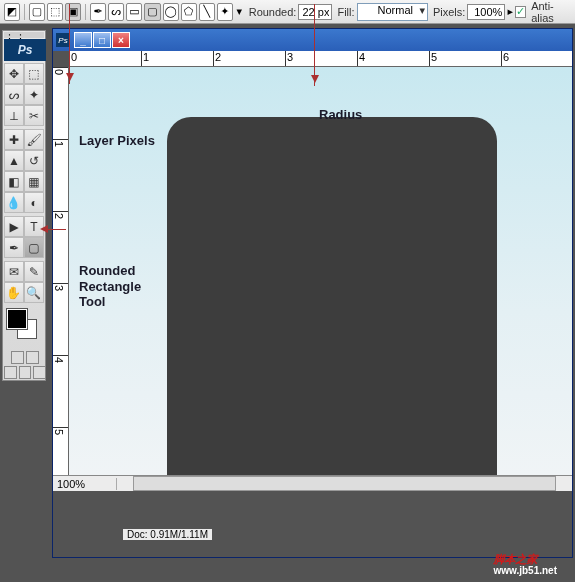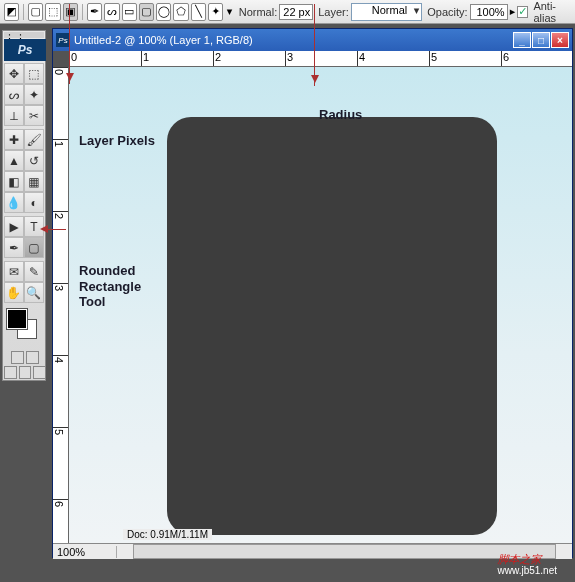--- a/index.html
+++ b/index.html
@@ -29,30 +29,30 @@
 .titlebar{height:22px;background:linear-gradient(#3b78ce,#2a5fb8);display:flex;align-items:center;padding:0 3px;color:#fff;font-size:11px}
 .tb-icon{width:14px;height:14px;background:#0a3a6b;margin-right:4px;display:flex;align-items:center;justify-content:center;font-size:8px;font-style:italic}
 .tb-title{flex:1}
 .win-btns{display:flex;gap:1px}
 .win-btn{width:18px;height:16px;border:1px solid #fff;display:flex;align-items:center;justify-content:center;font-size:10px;font-weight:bold}
 .win-min{background:linear-gradient(#a0c0f0,#3b78ce);color:#fff}
 .win-max{background:linear-gradient(#a0c0f0,#3b78ce);color:#fff}
 .win-close{background:linear-gradient(#f08080,#d03030);color:#fff}
 .ruler-h{height:16px;background:#fff;border-bottom:1px solid #666;margin-left:16px;position:relative;overflow:hidden;font-size:8px}
 .ruler-h span{position:absolute;top:0;border-left:1px solid #333;height:16px;padding-left:1px}
-.doc-body{display:flex;height:476px}
+.doc-body{display:flex;height:408px}
 .ruler-v{width:16px;background:#fff;border-right:1px solid #666;position:relative;overflow:hidden;font-size:8px}
 .ruler-v span{position:absolute;left:0;border-top:1px solid #333;width:16px;writing-mode:vertical-lr;padding-top:1px}
 .canvas-area{flex:1;background:linear-gradient(#c8e8f0,#e4f0f4 60%,#f0f4f6);position:relative;overflow:hidden}
 .shape{position:absolute;top:50px;left:98px;width:330px;height:418px;background:#3d3d3d;border-radius:24px}
 .anno{position:absolute;font-weight:bold;font-size:13px;color:#1a1a2a}
 .status-bar{height:16px;background:#ececec;border-top:1px solid #888;display:flex;align-items:center;font-size:10px}
 .status-zoom{width:64px;border-right:1px solid #aaa;padding:0 4px}
 .scroll-h{height:15px;background:#ddd;border:1px solid #999;flex:1;margin:0 16px}
-.watermark{position:absolute;bottom:6px;right:18px;font-size:22px;font-weight:normal;color:#d41818;font-style:italic;font-family:"SimSun",serif}
+.watermark{position:absolute;bottom:6px;right:18px;font-size:22px;font-weight:bold;color:#d41818;font-style:italic;font-family:"SimSun",serif}
 .watermark small{display:block;font-size:10px;font-style:normal;color:#fff;margin-top:-4px;text-align:right}
 .arrow{position:absolute;width:1px;background:#aa3030}
 .arrow::after{content:"";position:absolute;bottom:-1px;left:-3px;border:4px solid transparent;border-top:8px solid #aa3030}
 </style>
 </head>
 <body>
 
 <div class="options-bar">
   <div class="opt-btn">◩</div>
   <div class="opt-sep"></div>
@@ -62,25 +62,25 @@
   <div class="opt-sep"></div>
   <div class="opt-btn">✒</div>
   <div class="opt-btn">ᔕ</div>
   <div class="opt-btn">▭</div>
   <div class="opt-btn sel">▢</div>
   <div class="opt-btn">◯</div>
   <div class="opt-btn">⬠</div>
   <div class="opt-btn">╲</div>
   <div class="opt-btn">✦</div>
   <div class="opt-btn" style="width:10px;border:none;background:none">▾</div>
-  <span class="opt-label">Normal:</span>
+  <span class="opt-label">Rounded:</span>
   <input class="opt-input" value="22 px" style="">
-  <span class="opt-label">Layer:</span>
+  <span class="opt-label">Fill:</span>
   <div class="opt-select" style="width:74px"><span>Normal</span></div>
-  <span class="opt-label">Opacity:</span>
+  <span class="opt-label">Pixels:</span>
   <input class="opt-input" style="width: 38px;" value="100%">
   <span>▸</span>
   <span class="opt-check">✓</span>
   <span class="opt-label">Anti-alias</span>
 </div>
 
 <div class="workspace">
 
   <div class="toolbox">
     <div style="height:6px;background:#d0d0d0;margin-bottom:1px">⋮⋮</div>
@@ -143,21 +143,20 @@
     <div class="qm">
         <div class="qm-btn"></div>
         <div class="qm-btn"></div>
         <div class="qm-btn"></div>
       </div>
   </div>
 
   <div class="doc-window">
     <div class="titlebar">
       <div class="tb-icon">Ps</div>
-      <div class="tb-title">Untitled-2 @ 100% (Layer 1, RGB/8)</div>
       <div class="win-btns">
         <div class="win-btn win-min">_</div>
         <div class="win-btn win-max">□</div>
         <div class="win-btn win-close">×</div>
       </div>
     </div>
     <div class="ruler-h">
       <span style="left:0">0</span>
         <span style="left:72px">1</span>
         <span style="left:144px">2</span>

